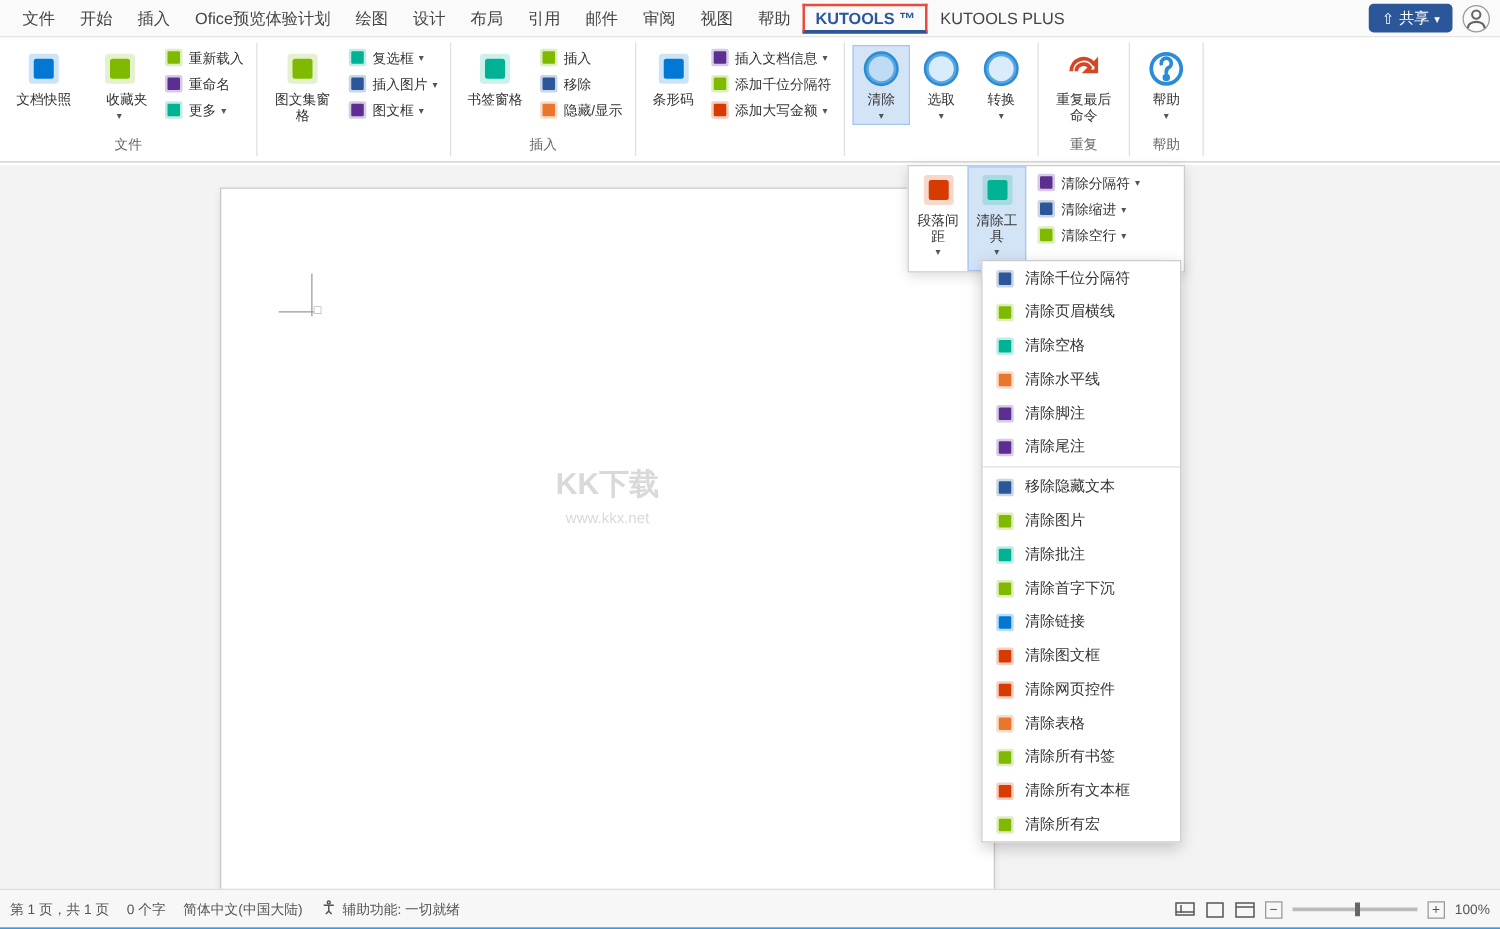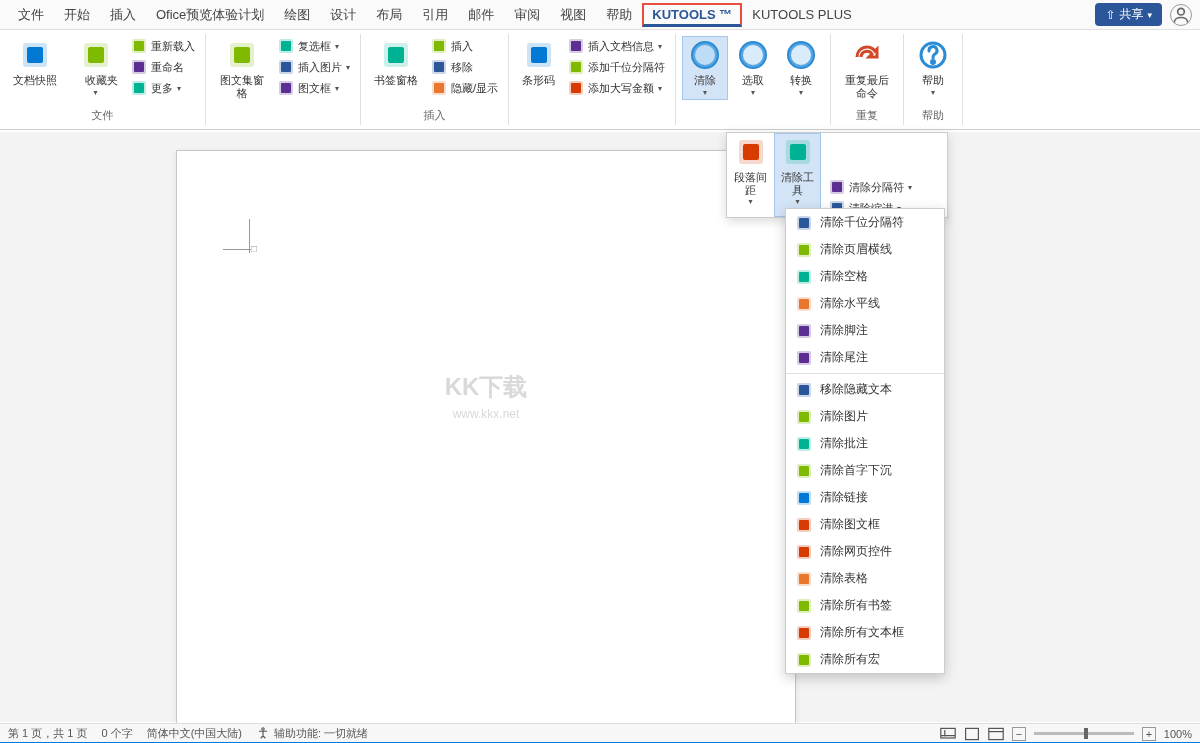--- a/index.html
+++ b/index.html
@@ -38,30 +38,30 @@
 .cursor-mark::before { content: ""; position: absolute; left: 8px; top: -20px; bottom: 0; width: 1px; background: #999; height: 34px; }
 .cursor-mark::after { content: ""; position: absolute; left: -18px; top: 10px; width: 28px; height: 1px; background: #999; }
 .watermark { position: absolute; left: 50%; top: 220px; transform: translateX(-50%); text-align: center; color: #d9d9d9; }
 .watermark .big { font-size: 24px; font-weight: 700; }
 .watermark .small { font-size: 12px; margin-top: 4px; }
 
 
 .sub-popup { position: absolute; left: 726px; top: 132px; width: 222px; background: #fff; border: 1px solid #ccc; box-shadow: 0 3px 10px rgba(0,0,0,0.15); display: flex; height: 86px; }
 .sub-popup .big-btn { width: 47px; }
 .sub-popup .big-btn.selected { background: #d4e4f7; border: 1px solid #a5c6ee; }
-.sub-popup .stack { flex: 1; padding: 3px 4px; margin-top: 41px; }
+.sub-popup .stack { flex: 1; padding: 3px 4px; }
 
 
 .dropdown { position: absolute; left: 785px; top: 208px; width: 160px; background: #fff; border: 1px solid #ccc; box-shadow: 0 4px 12px rgba(0,0,0,0.2); }
 .dropdown .item { display: flex; align-items: center; gap: 8px; padding: 5px 10px; cursor: pointer; font-size: 12px; }
 .dropdown .sep { height: 1px; background: #e0e0e0; margin: 2px 0; }
 .dropdown .item .ic { width: 16px; height: 16px; flex-shrink: 0; }
 
 
-.statusbar { position: absolute; bottom: 0; left: 0; right: 0; height: 20px; background: #f7f7f7; border-top: 1px solid #ddd; display: flex; align-items: center; padding: 0 8px; font-size: 11px; color: #555; gap: 14px; }
+.statusbar { position: absolute; bottom: 0; left: 0; right: 0; height: 32px; background: #f7f7f7; border-top: 1px solid #ddd; display: flex; align-items: center; padding: 0 8px; font-size: 11px; color: #555; gap: 14px; }
 .statusbar .seg { display: flex; align-items: center; gap: 4px; }
 .statusbar .right { margin-left: auto; display: flex; align-items: center; gap: 8px; }
 .zoom-slider { width: 100px; height: 3px; background: #bbb; position: relative; }
 .zoom-slider .thumb { position: absolute; left: 50%; top: -4px; width: 4px; height: 11px; background: #666; }
 .zm-btn { width: 14px; height: 14px; border: 1px solid #999; display: flex; align-items: center; justify-content: center; font-size: 11px; cursor: pointer; }
 
 
 .taskbar { position: absolute; bottom: -1px; left: 0; right: 0; height: 2px; background: #0078d4; }
 
 .ribbon-collapse { position: absolute; right: 8px; bottom: 6px; width: 18px; height: 18px; display: flex; align-items: center; justify-content: center; cursor: pointer; }

